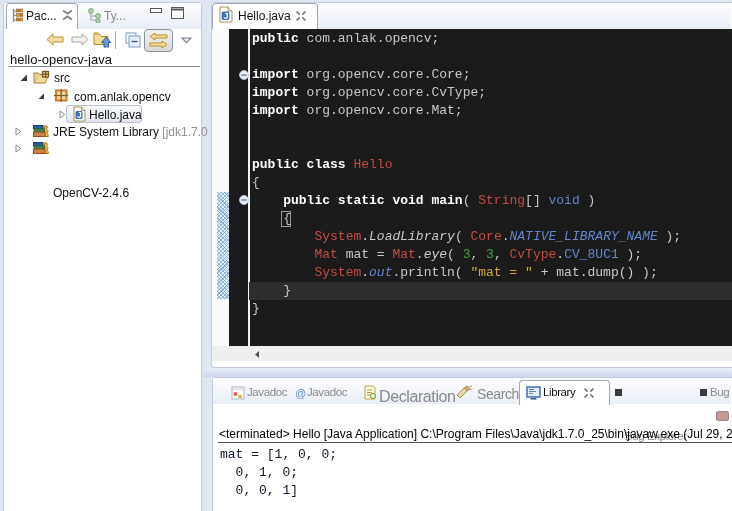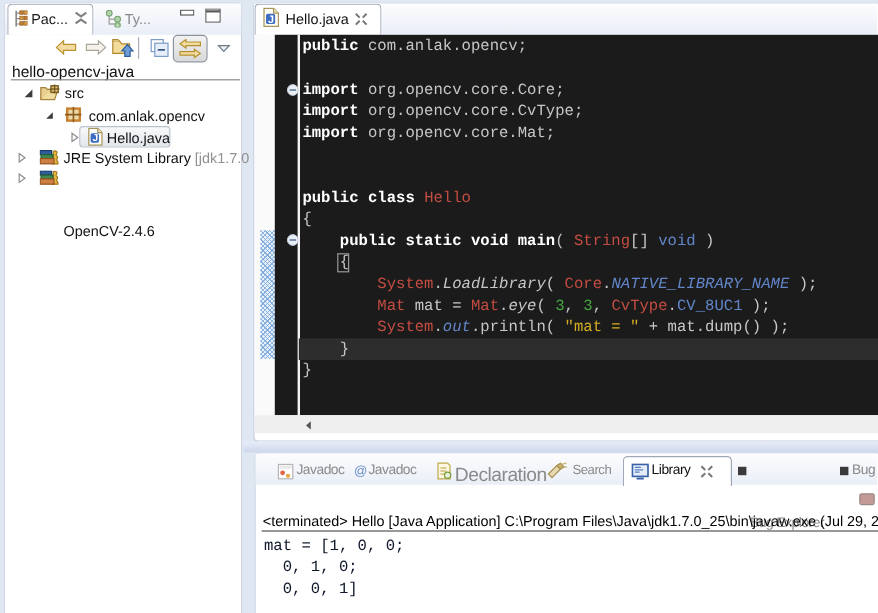--- a/index.html
+++ b/index.html
@@ -223,21 +223,21 @@
   <path d="M2 1 L10 1 L12 3 L12 14 L2 14 Z" fill="#fdf8e2" stroke="#c0a84a"></path>
   <path d="M4 5 h5 M4 7.5 h5 M4 10 h3" stroke="#b8a040" stroke-width="1"></path>
   <circle cx="10" cy="11" r="2.6" fill="#e8f0d8" stroke="#7a9a3a"></circle>
 </svg>
 <div class="abs gray" style="left:379px; top:388px; font-size:16px; letter-spacing:-0.4px;">Declaration</div>
 <svg class="abs" style="left:455px; top:385px;" width="18" height="15" viewBox="0 0 18 15">
   <path d="M2 10 L9 3 L12 6 L5 13 Z" fill="#e8d8b0" stroke="#a89050" stroke-width="1"></path>
   <path d="M9 3 L12 1 L15 4 L12 6 Z" fill="#c8b070" stroke="#a89050" stroke-width="1"></path>
   <path d="M13 2 L17 1 M14.5 4.5 L17.5 4" stroke="#c8b070" stroke-width="1"></path>
 </svg>
-<div class="abs gray" style="left:477px; top:386px; font-size:11px; letter-spacing:-0.4px;">Search</div>
+<div class="abs gray" style="left:477px; top:386px; font-size:14px; letter-spacing:-0.4px;">Search</div>
 
 <div class="tab-sel" style="left:519px; top:380px; width:91px; height:25px;"></div>
 <svg class="abs" style="left:526px; top:386px;" width="15" height="14" viewBox="0 0 15 14">
   <rect x="1" y="1" width="13" height="10" fill="#e4ecf8" stroke="#3a62a8" stroke-width="1.4"></rect>
   <path d="M3 3.5 h5 M3 5.5 h7 M3 7.5 h4" stroke="#5a82c0" stroke-width="1"></path>
   <rect x="4.5" y="12" width="6" height="1.6" fill="#3a62a8"></rect>
 </svg>
 <div class="abs" style="left:543px; top:386px; font-size:11.5px; letter-spacing:-0.4px; color:#111;">Library</div>
 <svg class="abs" style="left:583px; top:387px;" width="12" height="12" viewBox="0 0 12 12">
   <path d="M1.5 1.5 l3.2 3.2 m2.6 0 l3.2 -3.2 m0 9 l-3.2 -3.2 m-2.6 0 l-3.2 3.2" stroke="#777" stroke-width="1.7" fill="none"></path>

